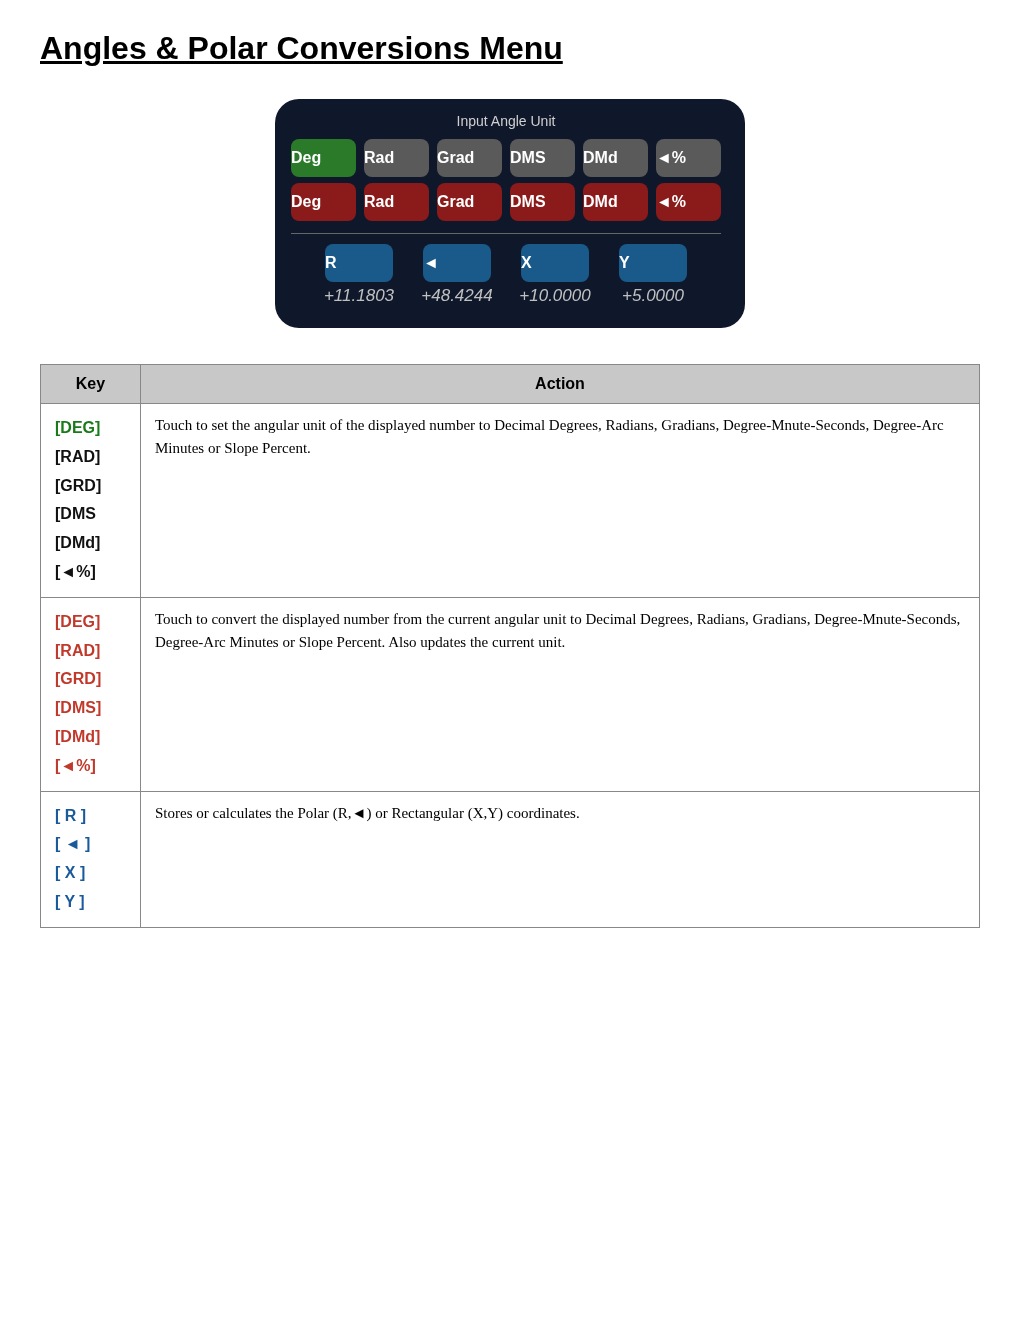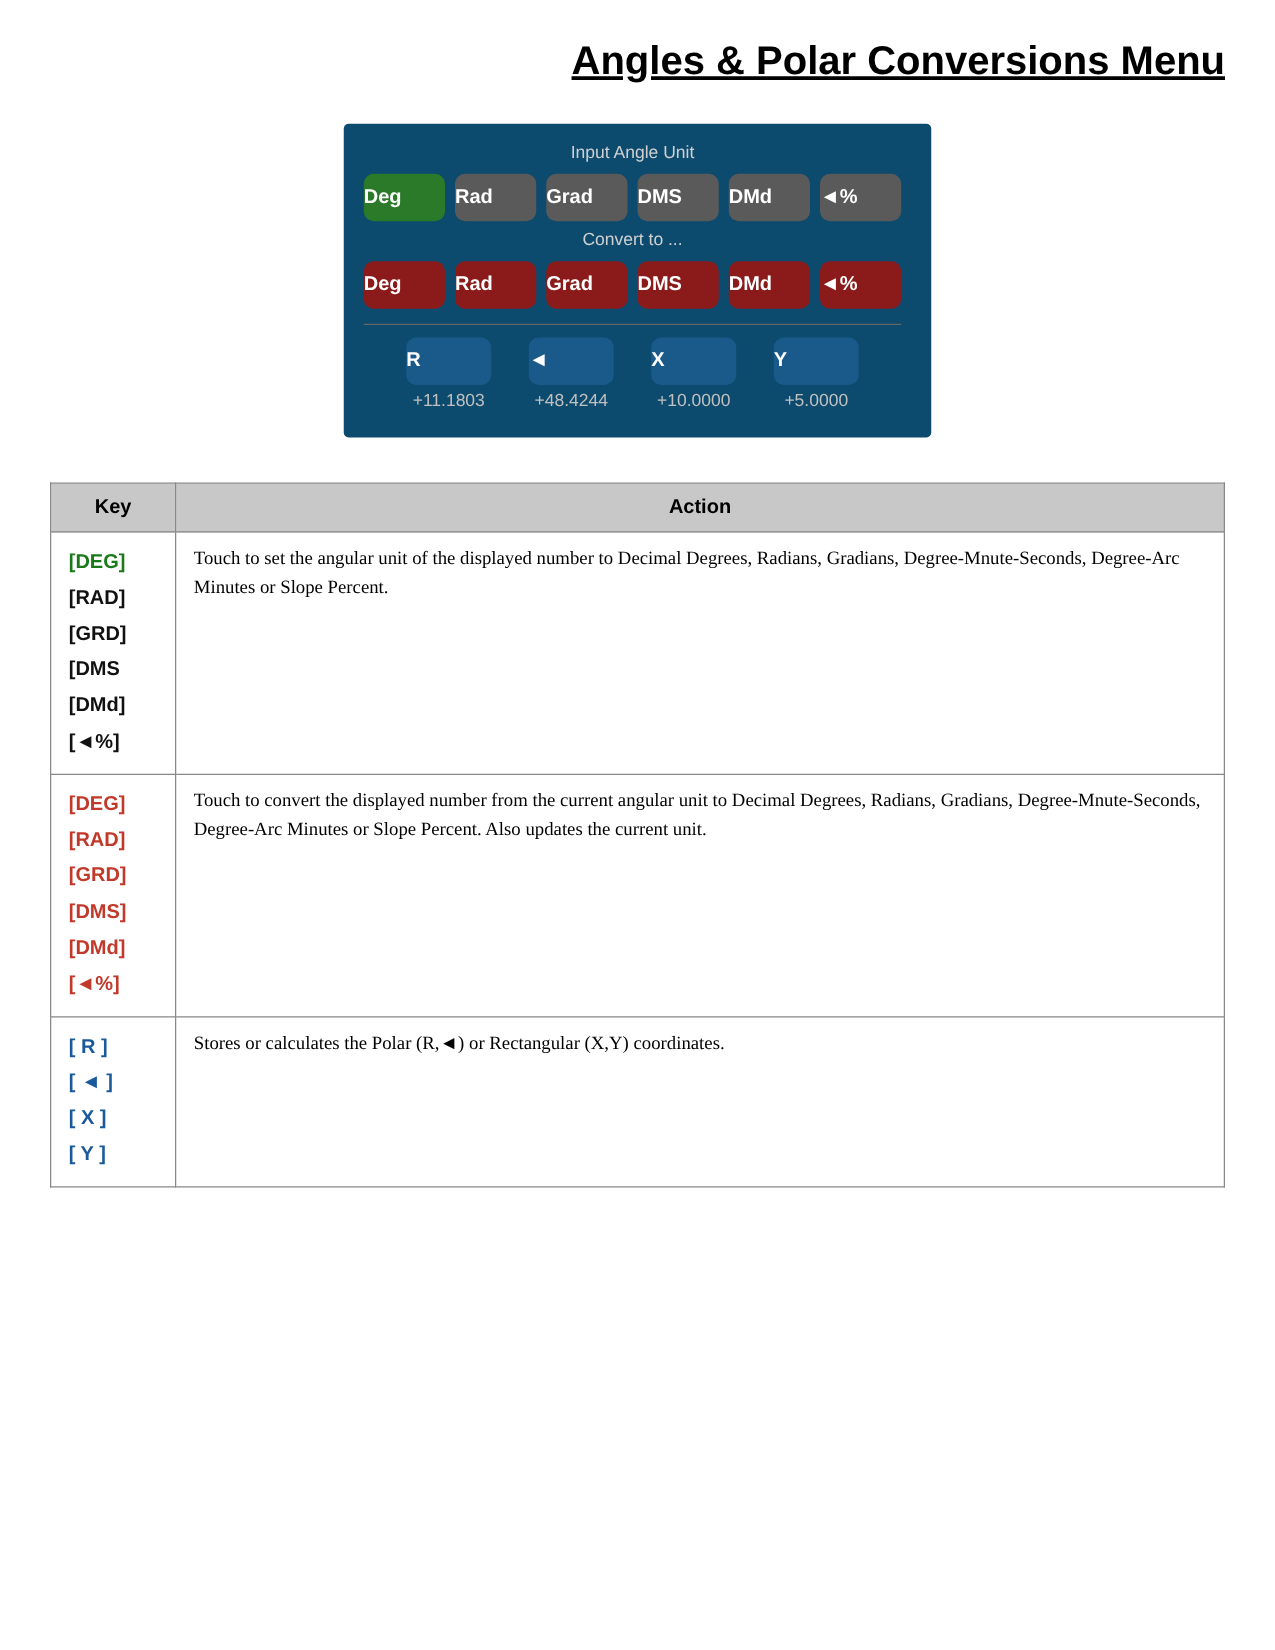--- a/index.html
+++ b/index.html
@@ -6,32 +6,32 @@
     body {
       font-family: -apple-system, BlinkMacSystemFont, 'Helvetica Neue', Arial, sans-serif;
       background: #ffffff;
       width: 1020px;
       min-height: 1320px;
       padding: 30px 40px;
     }
 
     
     .page-title {
-      text-align: right;
+      text-align: left;
       font-size: 32px;
       font-weight: 900;
       text-decoration: underline;
       margin-bottom: 32px;
       color: #000;
     }
 
     
     .calc-panel {
-      background: #0c4a6e;
-      border-radius: 4px;
+      background: #0f172a;
+      border-radius: 24px;
       width: 470px;
       margin: 0 auto 36px auto;
       padding: 14px 24px 16px 16px;
       color: #e0e0e0;
     }
 
     .section-label {
       text-align: center;
       font-size: 14px;
       color: #d0d0d0;
@@ -76,23 +76,24 @@
     }
 
     .polar-col {
       display: flex;
       flex-direction: column;
       align-items: center;
       width: 90px;
     }
 
     .polar-val {
-      font-size: 14px;
+      font-size: 17px;
       color: #c0c0c0;
       margin-top: 4px;
+      font-style: italic;
     }
 
     
     .ref-table {
       width: 100%;
       border-collapse: collapse;
       border: 1.5px solid #888;
     }
 
     .ref-table th {
@@ -139,21 +140,20 @@
 
   <div class="btn-row">
     <button class="calc-btn btn-green">Deg</button>
     <button class="calc-btn btn-dark">Rad</button>
     <button class="calc-btn btn-dark">Grad</button>
     <button class="calc-btn btn-dark">DMS</button>
     <button class="calc-btn btn-dark">DMd</button>
     <button class="calc-btn btn-dark">◄%</button>
   </div>
 
-  <div class="section-label">Convert to ...</div>
 
   <div class="btn-row">
     <button class="calc-btn btn-red">Deg</button>
     <button class="calc-btn btn-red">Rad</button>
     <button class="calc-btn btn-red">Grad</button>
     <button class="calc-btn btn-red">DMS</button>
     <button class="calc-btn btn-red">DMd</button>
     <button class="calc-btn btn-red">◄%</button>
   </div>
 

